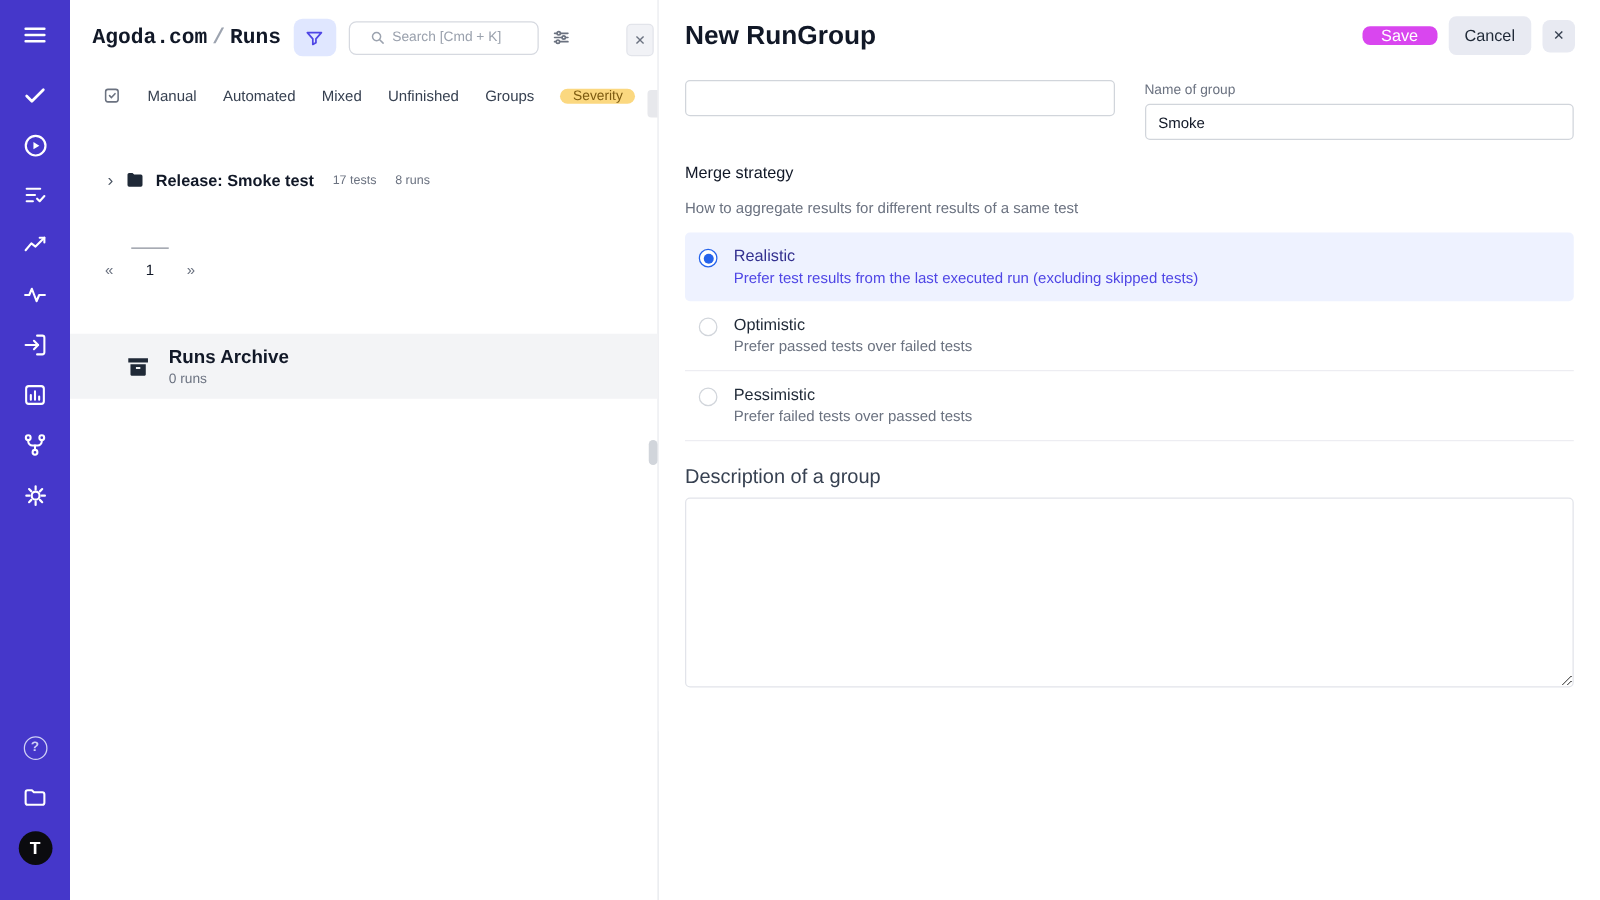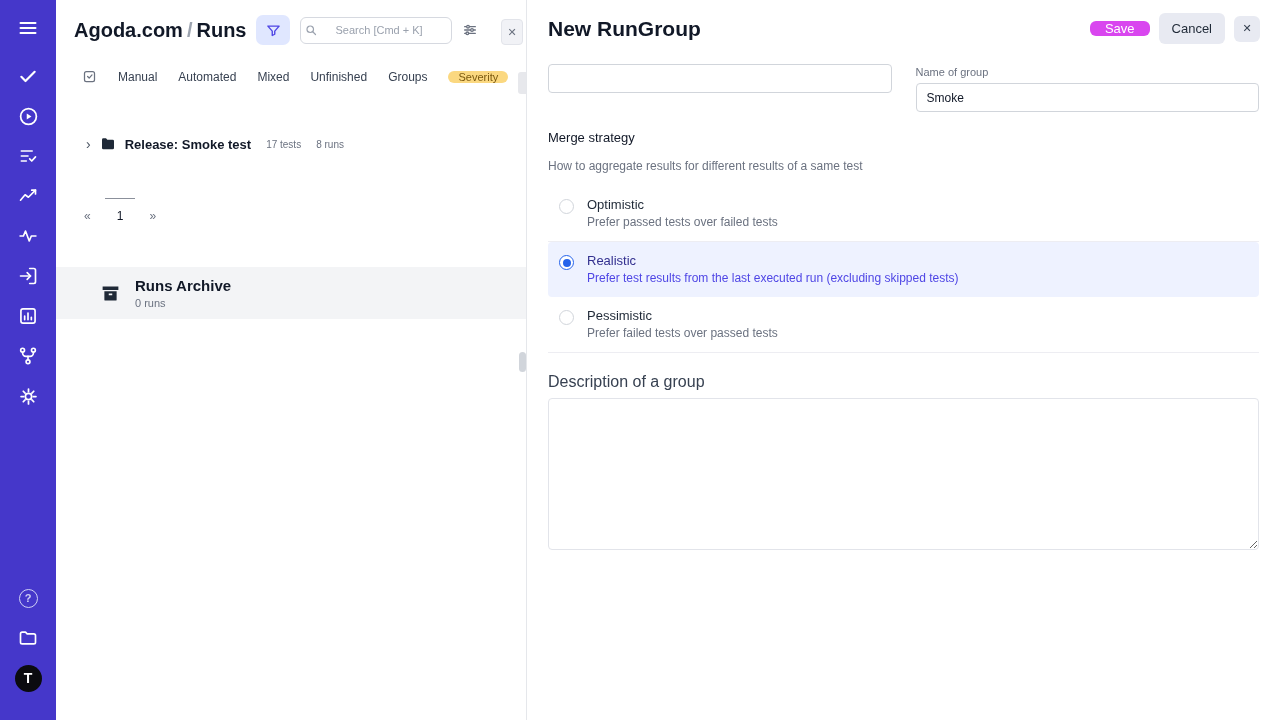--- a/index.html
+++ b/index.html
@@ -30,29 +30,29 @@
   }
 
   
   .left-panel {
     position:absolute; left:56px; top:0; width:471px; height:720px;
     background:#ffffff; border-right:1px solid #e5e7eb;
   }
   .lp-header {
     display:flex; align-items:center; gap:10px; padding:15px 16px 10px 18px;
   }
-  .breadcrumb { font-size:20px; font-weight:bold; color:#111827; white-space:nowrap; }
+  .breadcrumb { font-size:17px; font-weight:bold; color:#111827; white-space:nowrap;font-family:Liberation Mono, monospace; }
   .breadcrumb .sep { color:#9ca3af; font-weight:bold; padding:0 4px; }
   .filter-btn {
     width:34px; height:30px; background:#e0e7ff; border:none; border-radius:7px;
     display:flex; align-items:center; justify-content:center; color:#4f46e5; cursor:pointer; flex:none;
   }
   .search-box {
-    display:flex; align-items:center; gap:18px; width:152px; height:27px;
-    border:1px solid #d6d9e0; border-radius:6px; padding:0 4px; color:#9ca3af; background:#fff;
+    display:flex; align-items:center; gap:6px; width:152px; height:27px;
+    border:1px solid #d6d9e0; border-radius:6px; padding:0 16px; color:#9ca3af; background:#fff;
   }
   .search-box input {
     border:none; outline:none; width:100%; font-size:11px; color:#374151;
     font-family:"Liberation Sans",sans-serif; background:transparent;
   }
   .search-box input::placeholder { color:#9aa1ad; }
   .sliders-btn { background:none; border:none; color:#6b7280; cursor:pointer; display:flex; align-items:center; }
   .lp-close {
     position:absolute; top:19px; right:3px; width:22px; height:26px;
     background:#f1f2f6; border:1px solid #e2e4ea; border-radius:4px;
@@ -345,36 +345,36 @@
         <label class="field-label-sm">Name of group</label>
         <input type="text" class="text-input" value="Smoke" style="">
       </div>
     </div>
 
     <div class="merge-label">Merge strategy</div>
     <div class="merge-hint">How to aggregate results for different results of a same test</div>
 
     <div class="strategy-list">
 
+      <div class="strategy-row selected">
+        <span class="radio checked"></span>
+        <span>
+          <span class="strategy-name" style="display:block;">Realistic</span>
+          <span class="strategy-desc" style="display:block;">Prefer test results from the last executed run (excluding skipped tests)</span>
+        </span>
+      </div>
+
       <div class="strategy-row">
         <span class="radio unchecked"></span>
         <span>
           <span class="strategy-name" style="display:block;">Optimistic</span>
           <span class="strategy-desc" style="display:block;">Prefer passed tests over failed tests</span>
         </span>
       </div>
 
-      <div class="strategy-row selected">
-        <span class="radio checked"></span>
-        <span>
-          <span class="strategy-name" style="display:block;">Realistic</span>
-          <span class="strategy-desc" style="display:block;">Prefer test results from the last executed run (excluding skipped tests)</span>
-        </span>
-      </div>
-
       <div class="strategy-row">
         <span class="radio unchecked"></span>
         <span>
           <span class="strategy-name" style="display:block;">Pessimistic</span>
           <span class="strategy-desc" style="display:block;">Prefer failed tests over passed tests</span>
         </span>
       </div>
 
     </div>
 

